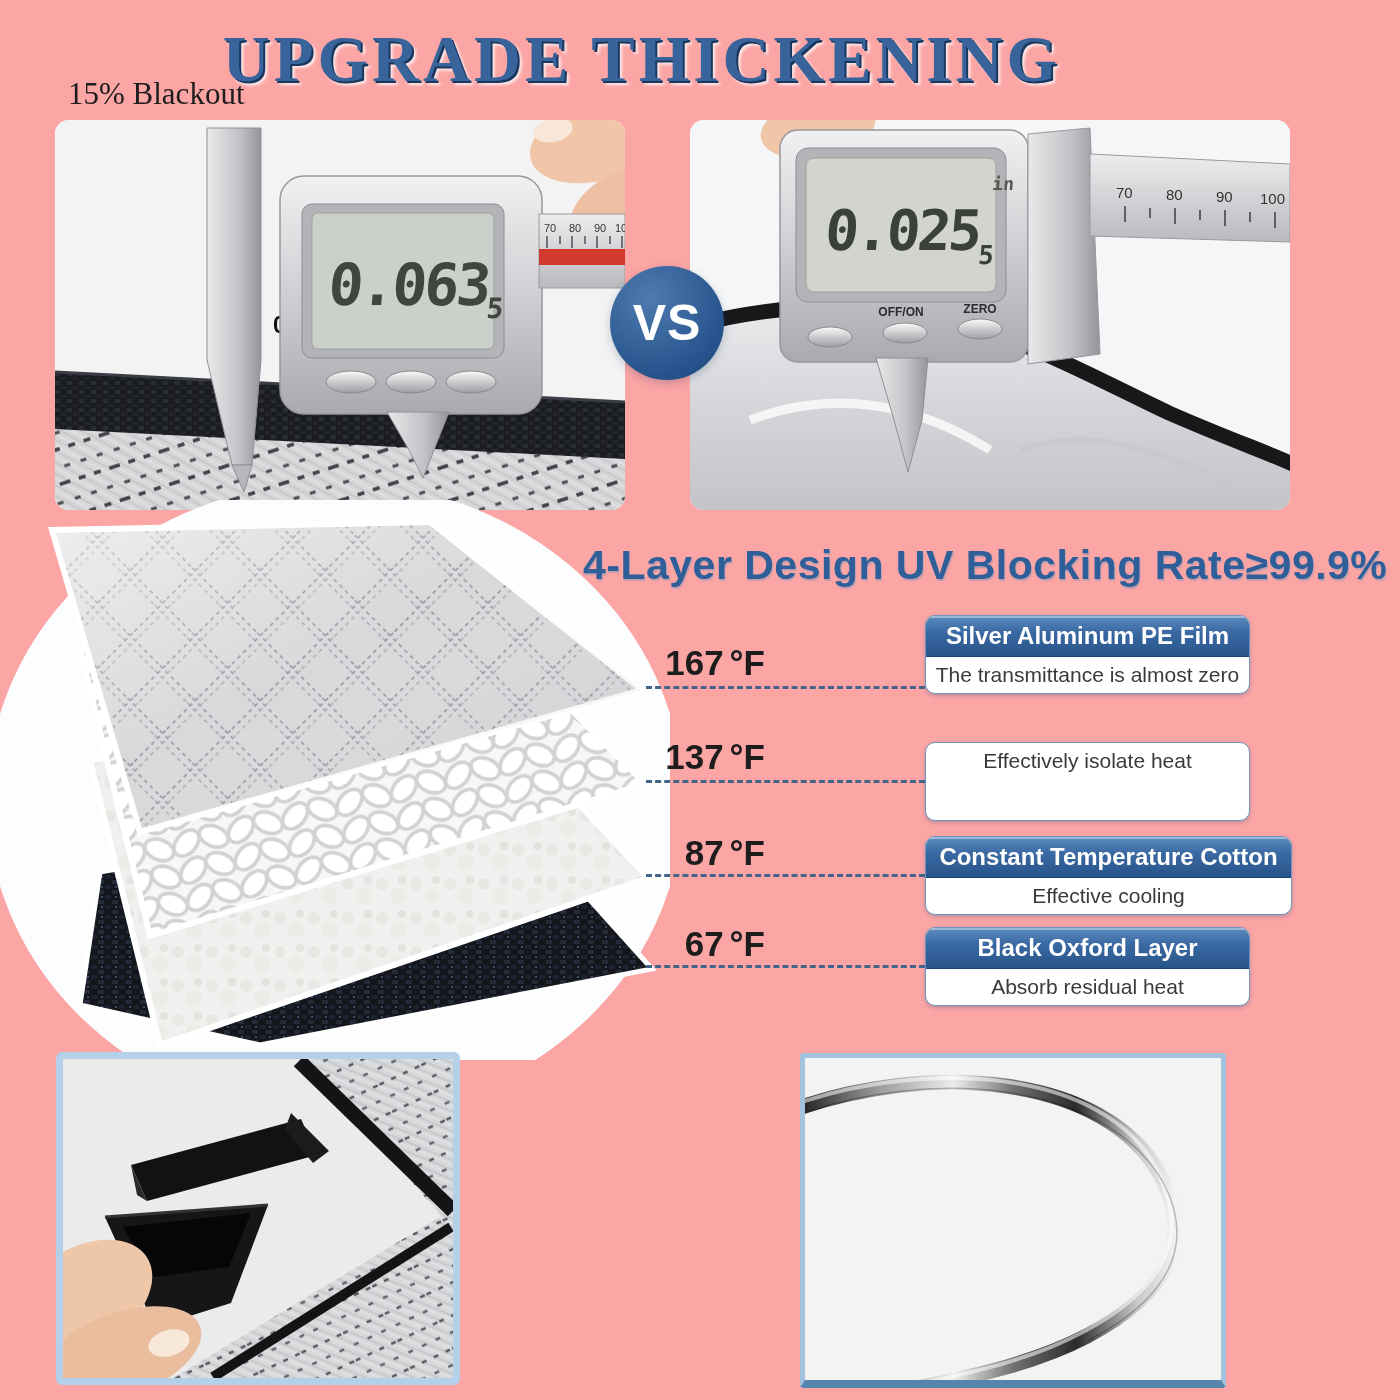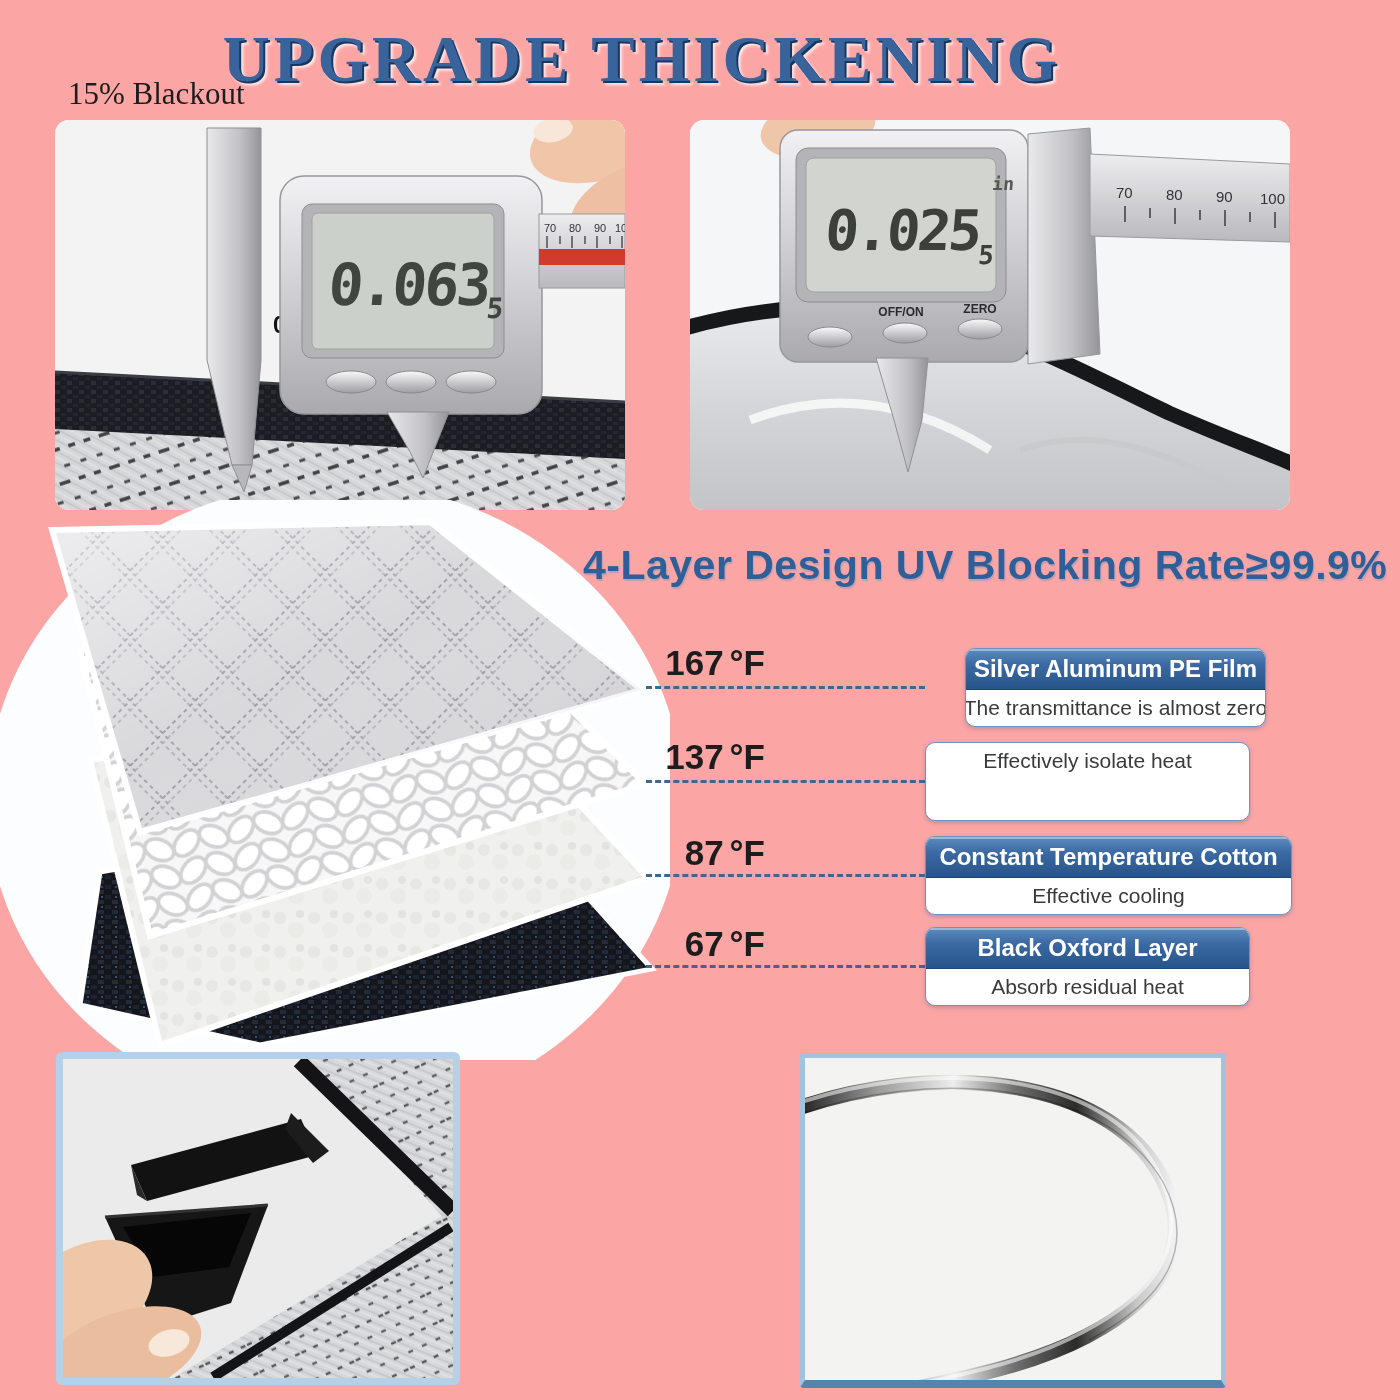--- a/index.html
+++ b/index.html
@@ -222,20 +222,21 @@
           <line x1="535" y1="90" x2="535" y2="106"></line>
             <line x1="560" y1="92" x2="560" y2="102"></line>
           <line x1="585" y1="92" x2="585" y2="108"></line>
         </g>
       </g>
 
       <polygon points="186,238 238,238 232,300 218,352 204,300" fill="url(#jawGrad)" stroke="#909094"></polygon>
     </svg>
   </div>
 
+  <div class="vs">VS</div>
 
   <svg id="layersSvg" viewBox="0 0 670 560">
     <defs>
       <pattern id="quilt" width="46" height="46" patternUnits="userSpaceOnUse" patternTransform="rotate(45)">
         <rect width="46" height="46" fill="#d9d9dc"></rect>
         <line x1="0" y1="4" x2="46" y2="4" stroke="#94949b" stroke-width="1.7" stroke-dasharray="4 4"></line>
         <line x1="0" y1="11" x2="46" y2="11" stroke="#a6a6ac" stroke-width="1.4" stroke-dasharray="4 4"></line>
         <line x1="4" y1="0" x2="4" y2="46" stroke="#94949b" stroke-width="1.7" stroke-dasharray="4 4"></line>
         <line x1="11" y1="0" x2="11" y2="46" stroke="#a6a6ac" stroke-width="1.4" stroke-dasharray="4 4"></line>
       </pattern>
@@ -279,21 +280,21 @@
       <polygon points="52,30 430,22 642,190 140,332" fill="url(#sheen)"></polygon>
     </g>
   </svg>
 
   <div class="heading2">4-Layer Design UV Blocking Rate≥99.9%</div>
 
   <div class="temp" style="top:643px;">
     <span>167</span><span class="unit">°F</span>
   </div>
   <div class="leader" style="top:686px;"></div>
-  <div class="infobox" style="top:648px;width:301px;margin-left:40px;">
+  <div class="infobox" style="top:615px;width:325px;">
     <div class="hd">Silver Aluminum PE Film</div>
     <div class="bd">The transmittance is almost zero</div>
   </div>
 
   <div class="temp" style="top:737px;">
     <span>137</span><span class="unit">°F</span>
   </div>
   <div class="leader" style="top:780px;"></div>
   <div class="infobox" style="top:742px;width:325px;">
     <div class="bd">Effectively isolate heat</div>

